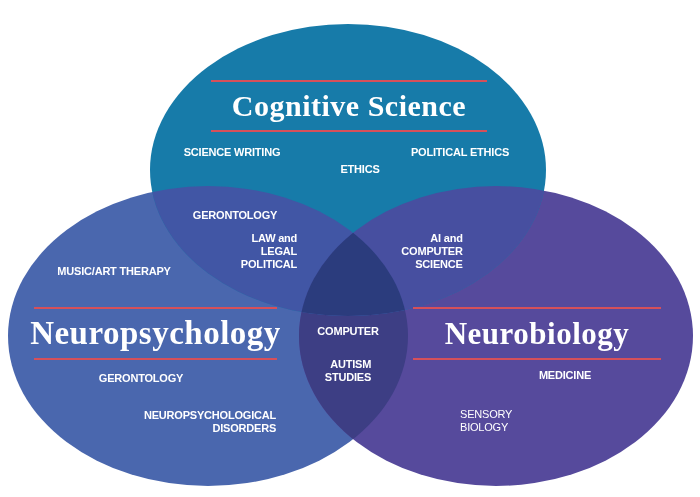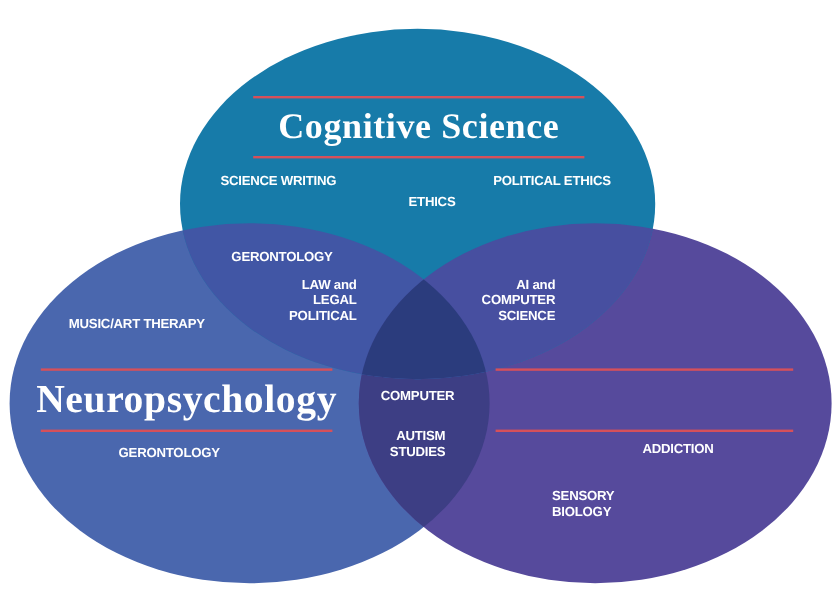--- a/index.html
+++ b/index.html
@@ -24,21 +24,21 @@
   }
   .lbl{
     position:absolute;
     transform:translate(-50%,-50%);
     font-weight:bold;font-size:11px;line-height:13px;
     letter-spacing:-0.2px;
     text-align:right;white-space:pre-line;
   }
   .lbl-left{
     position:absolute;
-    font-weight:bold;font-size:11px;line-height:13px;
+    font-weight:normal;font-size:11px;line-height:13px;
     letter-spacing:-0.2px;
     text-align:left;white-space:pre-line;
   }
 </style>
 </head>
 <body>
 
 <div class="canvas" style="color: rgb(255, 255, 255);">
 
   <svg class="venn-svg" width="700" height="497" viewBox="0 0 700 497">
@@ -86,40 +86,43 @@
   </div>
 
   <div class="title-block" style="left:211px;top:80px;width:276px;height:52px;">
     <div class="rule" style="background: rgb(214, 80, 90);"></div>
     <div class="title" style="font-size:30px;">Cognitive Science</div>
     <div class="rule" style="background: rgb(214, 80, 90);"></div>
   </div>
 
   <div class="title-block" style="left:413px;top:307px;width:248px;height:53px;">
     <div class="rule" style="background: rgb(214, 80, 90);"></div>
+    <div class="title" style="font-size:31px;">Neurobiology</div>
     <div class="rule" style="background: rgb(214, 80, 90);"></div>
   </div>
 
   <div class="lbl" style="left:232px;top:152px;">SCIENCE WRITING</div>
   <div class="lbl" style="left:360px;top:169px;">ETHICS</div>
   <div class="lbl" style="left:460px;top:152px;">POLITICAL ETHICS</div>
 
   <div class="lbl" style="left:235px;top:215px;">GERONTOLOGY</div>
   <div class="lbl" style="left:269px;top:251px;">LAW and
 LEGAL
 POLITICAL</div>
 
   <div class="lbl" style="left:114px;top:271px;">MUSIC/ART THERAPY</div>
 
   <div class="lbl" style="left:432px;top:251px;">AI and
 COMPUTER
 SCIENCE</div>
   <div class="lbl" style="left:141px;top:378px;">GERONTOLOGY</div>
+  <div class="lbl" style="left:210px;top:422px;">NEUROPSYCHOLOGICAL
+DISORDERS</div>
 
-  <div class="lbl" style="left:565px;top:375px;">ADDICTION</div>
+  <div class="lbl" style="left:565px;top:375px;">MEDICINE</div>
   <div class="lbl-left" style="left:460px;top:408px;">SENSORY
 BIOLOGY</div>
 
   <div class="lbl" style="left:348px;top:331px;">COMPUTER</div>
   <div class="lbl" style="left:348px;top:371px;">AUTISM
 STUDIES</div>
 
 </div>
 
 </body></html>

